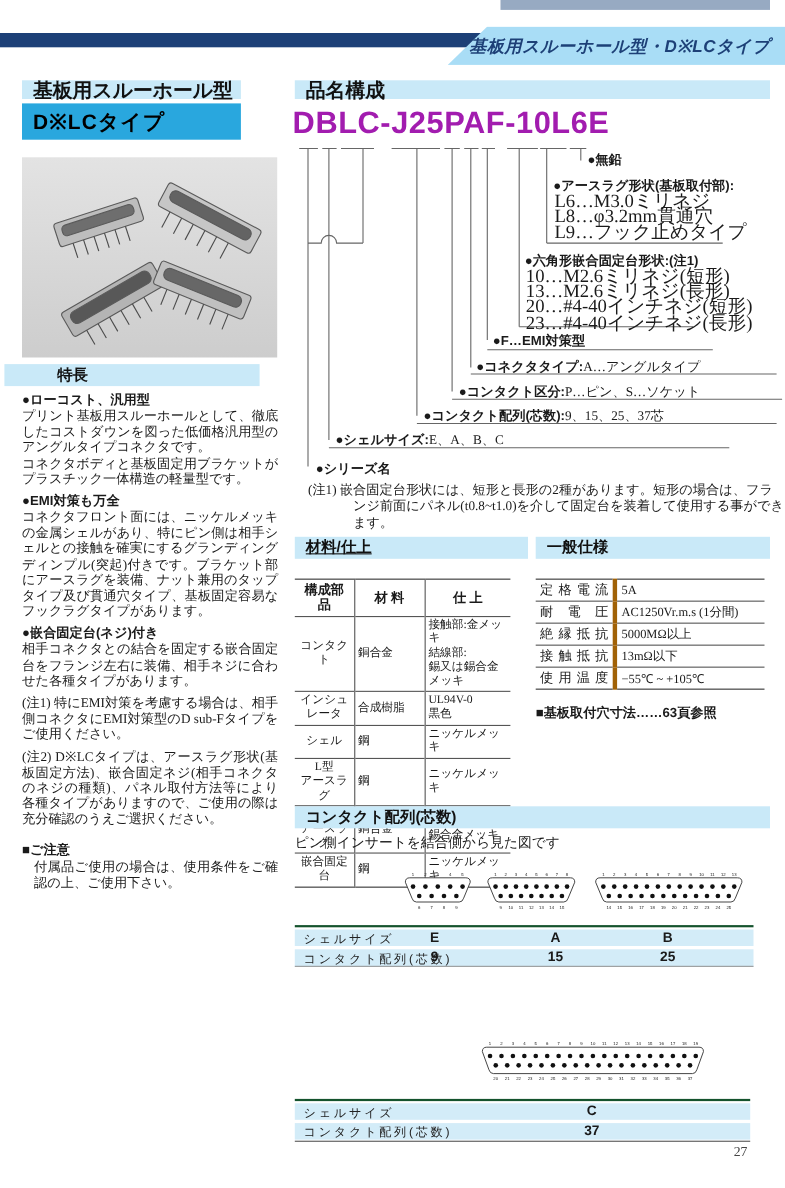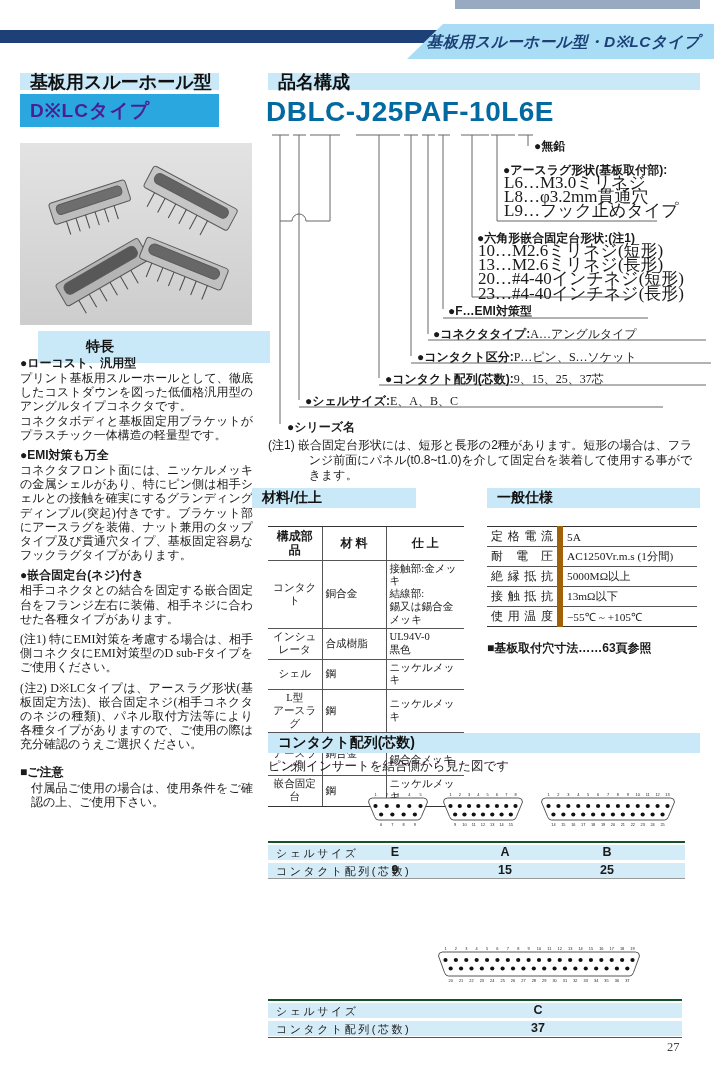--- a/index.html
+++ b/index.html
@@ -15,59 +15,59 @@
             padding-right:14px;box-sizing:border-box;}
   .head-tab span{font-style:italic;font-weight:bold;font-size:15.5px;color:#1d4077;letter-spacing:.5px;}
   
   .secbar{background:#c9e9f8;display:flex;align-items:center;padding-left:10px;
           box-sizing:border-box;font-weight:bold;color:#111;}
   .secbar.small{font-size:18px;}
   .secbar.big{font-size:14px;}
   
   .series-box{left:20px;top:94px;width:199px;height:33px;background:#29a7de;
               display:flex;align-items:center;padding-left:10px;box-sizing:border-box;}
-  .series-box span{color:#4c1d95;font-weight:bold;font-size:19px;letter-spacing:1px;text-align:right;}
+  .series-box span{color:#000000;font-weight:bold;font-size:19px;letter-spacing:1px;text-align:right;}
   .photo{left:20px;top:143px;width:232px;height:182px;background:linear-gradient(#e3e3e3,#cdcdcd);}
   .features{left:20px;top:356px;width:233px;}
   .feat-title{font-weight:bold;font-size:12px;line-height:15px;margin-top:6px;}
   .feat-body{font-family:"Liberation Serif",serif;font-size:12px;line-height:14.2px;
              text-align:justify;word-break:break-all;}
   .feat-note{font-family:"Liberation Serif",serif;font-size:12px;line-height:14.2px;
              text-align:justify;word-break:break-all;margin-top:6px;}
   .caution-title{font-weight:bold;font-size:12px;margin-top:12px;}
   .caution-body{font-family:"Liberation Serif",serif;font-size:12px;line-height:14.2px;
                 padding-left:11px;text-align:justify;word-break:break-all;}
   
-  .part-number{left:266px;top:96px;font-weight:bold;font-size:28px;letter-spacing:.5px;color:#0369a1;}
+  .part-number{left:266px;top:96px;font-weight:bold;font-size:28px;letter-spacing:.5px;color:#a21caf;}
   .callout-svg{left:268px;top:130px;}
   .co{position:absolute;white-space:nowrap;}
   .co .b{font-weight:bold;font-size:12px;font-family:"Liberation Sans",sans-serif;}
   .co .v{font-family:"Liberation Serif",serif;font-size:12px;}
   .co-opts{position:absolute;font-family:"Liberation Serif",serif;font-size:17px;
            line-height:14.2px;white-space:pre-line;}
-  .naming-note{left:268px;top:438px;width:434px;font-family:Liberation Sans, sans-serif;
+  .naming-note{left:280px;top:438px;width:434px;font-family:Liberation Serif, serif;
                font-size:12px;line-height:15px;padding-left:3.4em;text-indent:-3.4em;
                box-sizing:border-box;word-break:break-all;}
   
   table.mat{border-collapse:collapse;}
   table.mat td,table.mat th{border-top:1px solid #555;padding:2px 3px;
        font-family:"Liberation Serif",serif;vertical-align:middle;white-space:pre-line;line-height:1.2;}
   table.mat tr:first-child th{border-top:1.6px solid #333;}
   table.mat tr:last-child td{border-bottom:1.6px solid #333;}
   table.mat th{font-size:12px;font-weight:bold;text-align:center;}
   table.mat td{font-size:10.6px;}
   table.mat td+td,table.mat th+th{border-left:1px solid #555;}
   table.mat td:first-child{text-align:center;}
   table.spec{border-collapse:collapse;}
   table.spec td{border-top:1px solid #555;font-family:"Liberation Serif",serif;
        height:19px;vertical-align:middle;padding:0 4px;}
   table.spec tr:first-child td{border-top:1.6px solid #333;}
   table.spec tr:last-child td{border-bottom:1.6px solid #333;}
   table.spec td.lbl{width:62px;font-size:12px;text-align:justify;text-align-last:justify;}
-  table.spec td.val{width:126px;border-left:6px solid #a16207;font-size:11.3px;}
+  table.spec td.val{width:126px;border-left:4px solid #a16207;font-size:11.3px;}
   .spec-note{left:487px;top:640px;font-weight:bold;font-size:12px;}
   
   .cl-caption{left:268px;top:758px;font-family:"Liberation Serif",serif;font-size:12.5px;}
   .pin-table{border-top:2px solid #14532d;padding-top:2px;}
   .pt-row{position:relative;height:15px;background:#d3ecf8;margin-bottom:3px;}
   .pt-row:last-child{margin-bottom:0;}
   .pin-table.closed{border-bottom:1.4px solid #555;padding-bottom:1px;}
   .pt-bottomline{border-bottom:1px solid #999;}
   .pt-label{position:absolute;left:8px;top:1px;font-size:11px;letter-spacing:2.5px;color:#222;}
   .pt-val{position:absolute;top:0;font-weight:bold;font-size:12.5px;transform:translateX(-50%);}
@@ -140,21 +140,21 @@
               <line x1="156" y1="131" x2="156" y2="146"></line>
               <line x1="168" y1="131" x2="168" y2="146"></line>
               <line x1="180" y1="131" x2="180" y2="146"></line>
               <line x1="192" y1="131" x2="192" y2="146"></line>
             </g>
         </g>
       </g>
     </svg>
   </div>
 
-  <div class="abs secbar big" style="left:38px;top:331px;width:232px;height:32px;padding-left:48px;">
+  <div class="abs secbar big" style="left:4px;top:331px;width:232px;height:20px;padding-left:48px;">
     <span>特長</span>
   </div>
   <div class="abs features">
     <div class="feat-title" style="margin-top:0;">●ローコスト、汎用型</div>
     <div class="feat-body" style="white-space:pre-line;">プリント基板用スルーホールとして、徹底したコストダウンを図った低価格汎用型のアングルタイプコネクタです。
 コネクタボディと基板固定用ブラケットがプラスチック一体構造の軽量型です。</div>
     <div class="feat-title">●EMI対策も万全</div>
     <div class="feat-body">コネクタフロント面には、ニッケルメッキの金属シェルがあり、特にピン側は相手シェルとの接触を確実にするグランディングディンプル(突起)付きです。ブラケット部にアースラグを装備、ナット兼用のタップタイプ及び貫通穴タイプ、基板固定容易なフックラグタイプがあります。</div>
     <div class="feat-title">●嵌合固定台(ネジ)付き</div>
     <div class="feat-body">相手コネクタとの結合を固定する嵌合固定台をフランジ左右に装備、相手ネジに合わせた各種タイプがあります。</div>
@@ -227,21 +227,21 @@
   </div>
   <div class="co" style="left:305px;top:391px;">
     <span class="b">●シェルサイズ:</span><span class="v">E、A、B、C</span>
   </div>
   <div class="co" style="left:287px;top:417px;">
     <span class="b">●シリーズ名</span>
   </div>
 
   <div class="abs naming-note">(注1) 嵌合固定台形状には、短形と長形の2種があります。短形の場合は、フランジ前面にパネル(t0.8~t1.0)を介して固定台を装着して使用する事ができます。</div>
 
-  <div class="abs secbar big" style="left:252px;top:488px;width:164px;height:20px;">
+  <div class="abs secbar big" style="left:268px;top:488px;width:212px;height:20px;text-decoration:underline;">
     <span>材料/仕上</span>
   </div>
   <table class="mat abs" style="left:268px;top:526px;">
     <colgroup>
         <col style="width:54px">
         <col style="width:64px">
         <col style="width:78px">
       </colgroup>
     <tbody>
         <tr>

